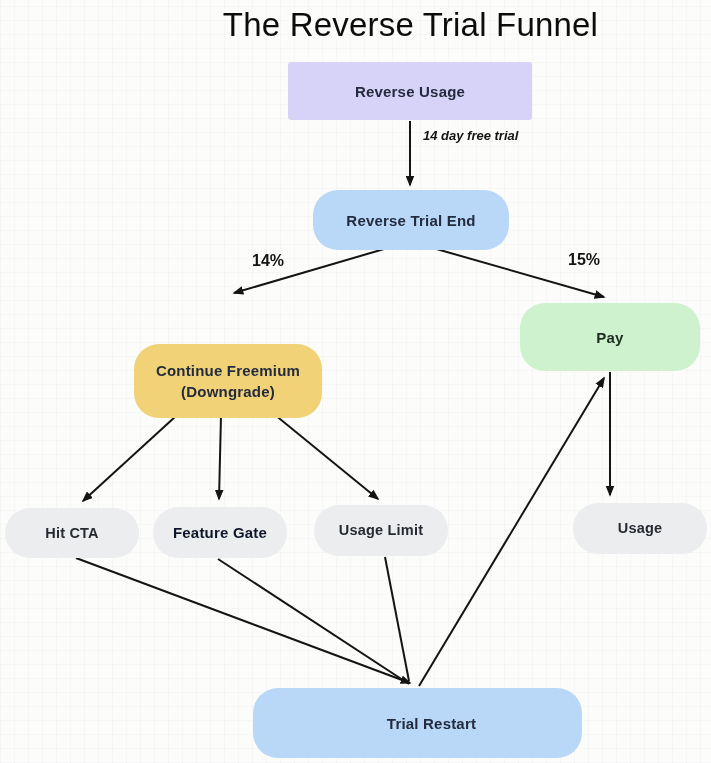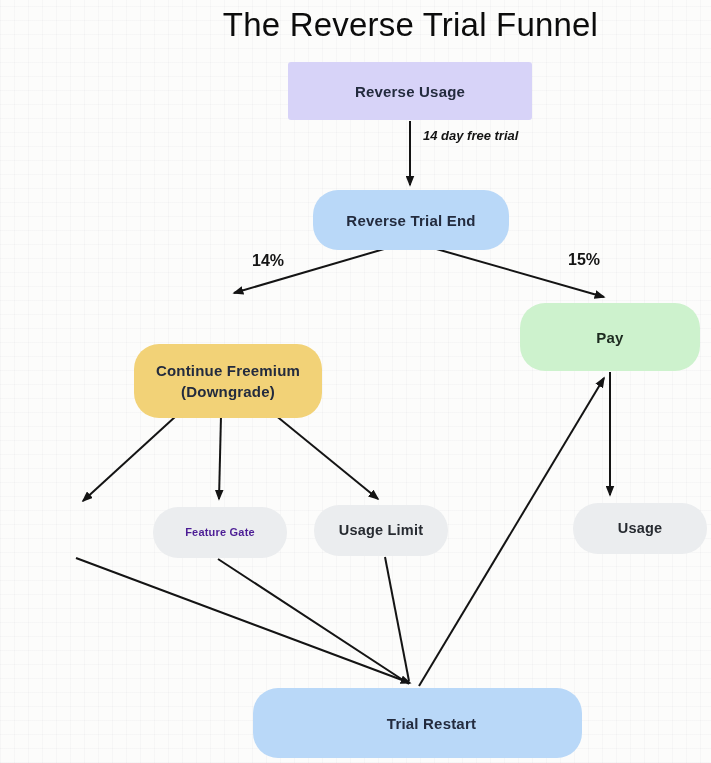--- a/index.html
+++ b/index.html
@@ -49,21 +49,21 @@
     line-height: 21px;
   }
   .node.rect   { border-radius: 3px; }
   .node.pill   { border-radius: 25px; }
 
   .n-reverse-trial     { left: 288px; top: 62px;  width: 244px; height: 58px; }
   .n-reverse-trial-end { left: 313px; top: 190px; width: 196px; height: 60px; }
   .n-continue-freemium { left: 134px; top: 300px; width: 188px; height: 74px; border-radius: 22px; margin-top: 44px; }
   .n-pay               { left: 520px; top: 303px; width: 180px; height: 68px; border-radius: 22px; color: #1d2b20; }
   .n-hit-cta           { left: 5px;   top: 508px; width: 134px; height: 50px; color: #272b31; font-size: 14.5px; }
-  .n-feature-gate      { left: 153px; top: 507px; width: 134px; height: 51px; color: #4c1d95; font-size: 11px; }
+  .n-feature-gate      { left: 153px; top: 507px; width: 134px; height: 51px; color: #0f172a; font-size: 15px; }
   .n-usage-limit       { left: 314px; top: 505px; width: 134px; height: 51px; color: #272b31; font-size: 14.5px; }
   .n-usage             { left: 573px; top: 503px; width: 134px; height: 51px; color: #272b31; font-size: 14.5px; }
   .n-trial-restart     { left: 253px; top: 688px; width: 329px; height: 70px; border-radius: 27px; }
 
   .edge-label {
     position: absolute;
     color: #141414;
     font-weight: 700;
   }
   .lbl-trial-length { left: 423px; top: 128px; font-size: 13px; font-style: italic; }
@@ -98,20 +98,21 @@
 
   <div class="node rect n-reverse-trial" style="background-color: rgb(215, 211, 248);">Reverse Usage</div>
 
   <div class="node pill n-reverse-trial-end" style="background-color: rgb(185, 216, 248);">Reverse Trial End</div>
 
   <div class="node pill n-continue-freemium" style="background-color: rgb(242, 210, 119);">Continue Freemium
 (Downgrade)</div>
 
   <div class="node pill n-pay" style="background-color: rgb(205, 242, 205);">Pay</div>
 
+  <div class="node pill n-hit-cta" style="background-color: rgb(235, 237, 239);">Hit CTA</div>
 
   <div class="node pill n-feature-gate" style="background-color: rgb(235, 237, 239);">Feature Gate</div>
 
   <div class="node pill n-usage-limit" style="background-color: rgb(235, 237, 239);">Usage Limit</div>
 
   <div class="node pill n-usage" style="background-color: rgb(235, 237, 239);">Usage</div>
 
   <div class="node pill n-trial-restart" style="background-color: rgb(185, 216, 248); padding-left: 28px;">Trial Restart</div>
 
   <div class="edge-label lbl-trial-length">14 day free trial</div>

